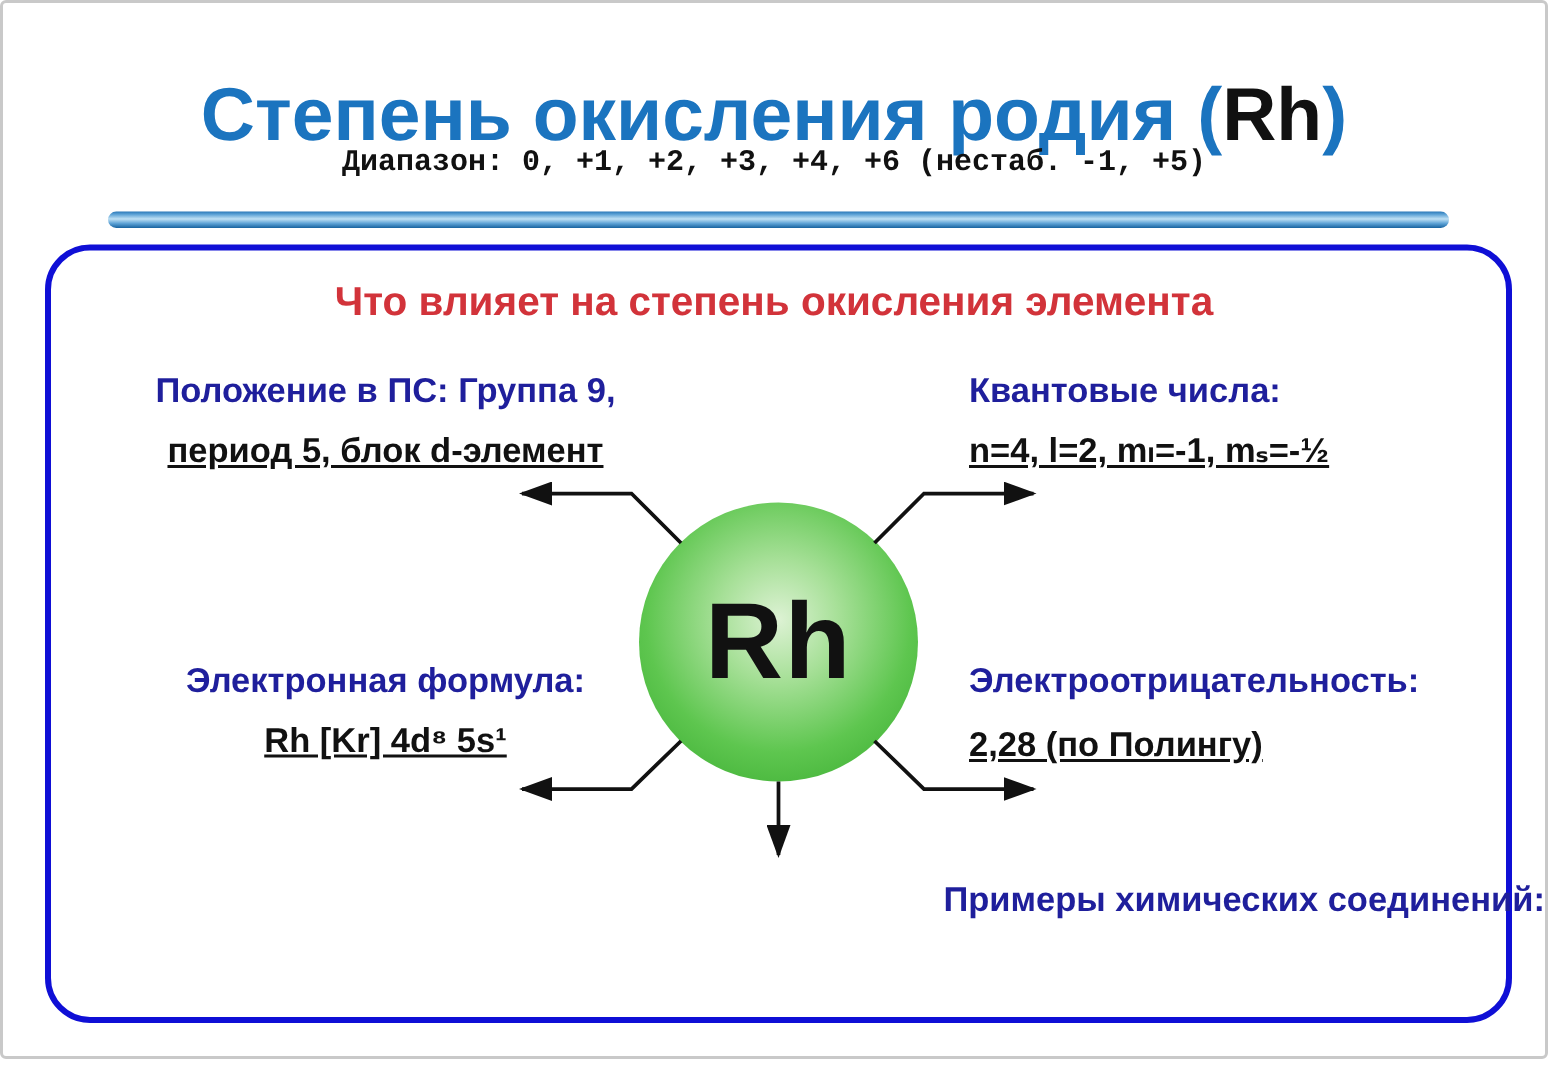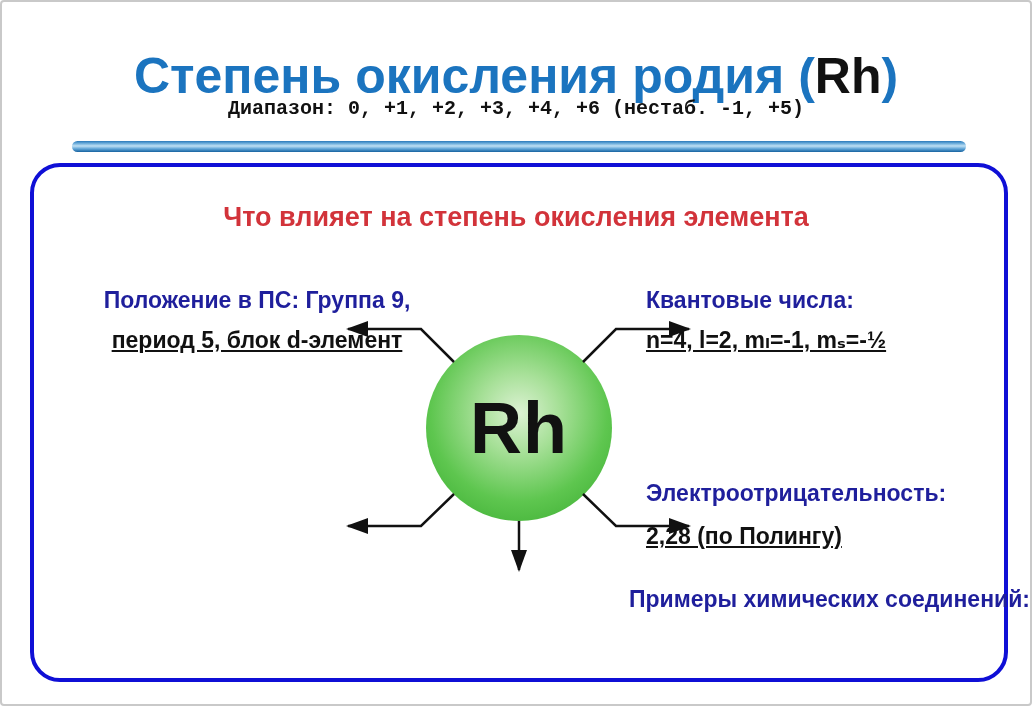--- a/index.html
+++ b/index.html
@@ -53,24 +53,23 @@
     border:4px solid var(--box_border);
     border-radius:30px;
     box-sizing:border-box;
     background:#ffffff;
   }
   .box-heading{
     position:absolute;left:0;top:183px;width:100%;
     text-align:center;
     font-size:27px;line-height:32px;
     color:var(--red);
-    margin-top:16px;
   }
   .factor{position:absolute;font-size:23px;line-height:27px;}
-  .factor .label{color:var(--navy);margin-top:40px;}
+  .factor .label{color:var(--navy);}
   .factor .value{color:var(--ink);margin-top:13px;text-decoration:underline;}
   .factor-position{left:50px;top:245px;width:410px;text-align:center;}
   .factor-quantum{left:644px;top:245px;width:340px;text-align:left;}
   .factor-formula{left:50px;top:438px;width:410px;text-align:center;}
   .factor-en{left:644px;top:438px;width:360px;text-align:left;}
   .factor-en .value{margin-top:16px;}
   .element-circle{
     position:absolute;left:424px;top:333px;
     width:186px;height:186px;border-radius:50%;
     background:radial-gradient(circle at 50% 42%,#ddf2d4 0%,#a7e098 28%,#5ec64f 62%,#44b339 85%,#35a42b 100%);
@@ -108,20 +107,24 @@
   <div class="factor factor-position">
     <div class="label">Положение в ПС: Группа 9,</div>
     <div class="value">период 5, блок d-элемент</div>
   </div>
 
   <div class="factor factor-quantum">
     <div class="label">Квантовые числа:</div>
     <div class="value">n=4, l=2, mₗ=-1, mₛ=-½</div>
   </div>
 
+  <div class="factor factor-formula">
+    <div class="label">Электронная формула:</div>
+    <div class="value">Rh [Kr] 4d⁸ 5s¹</div>
+  </div>
 
   <div class="factor factor-en">
     <div class="label">Электроотрицательность:</div>
     <div class="value">2,28 (по Полингу)</div>
   </div>
 
   <div class="element-circle">
     <span class="symbol">Rh</span>
   </div>
 

